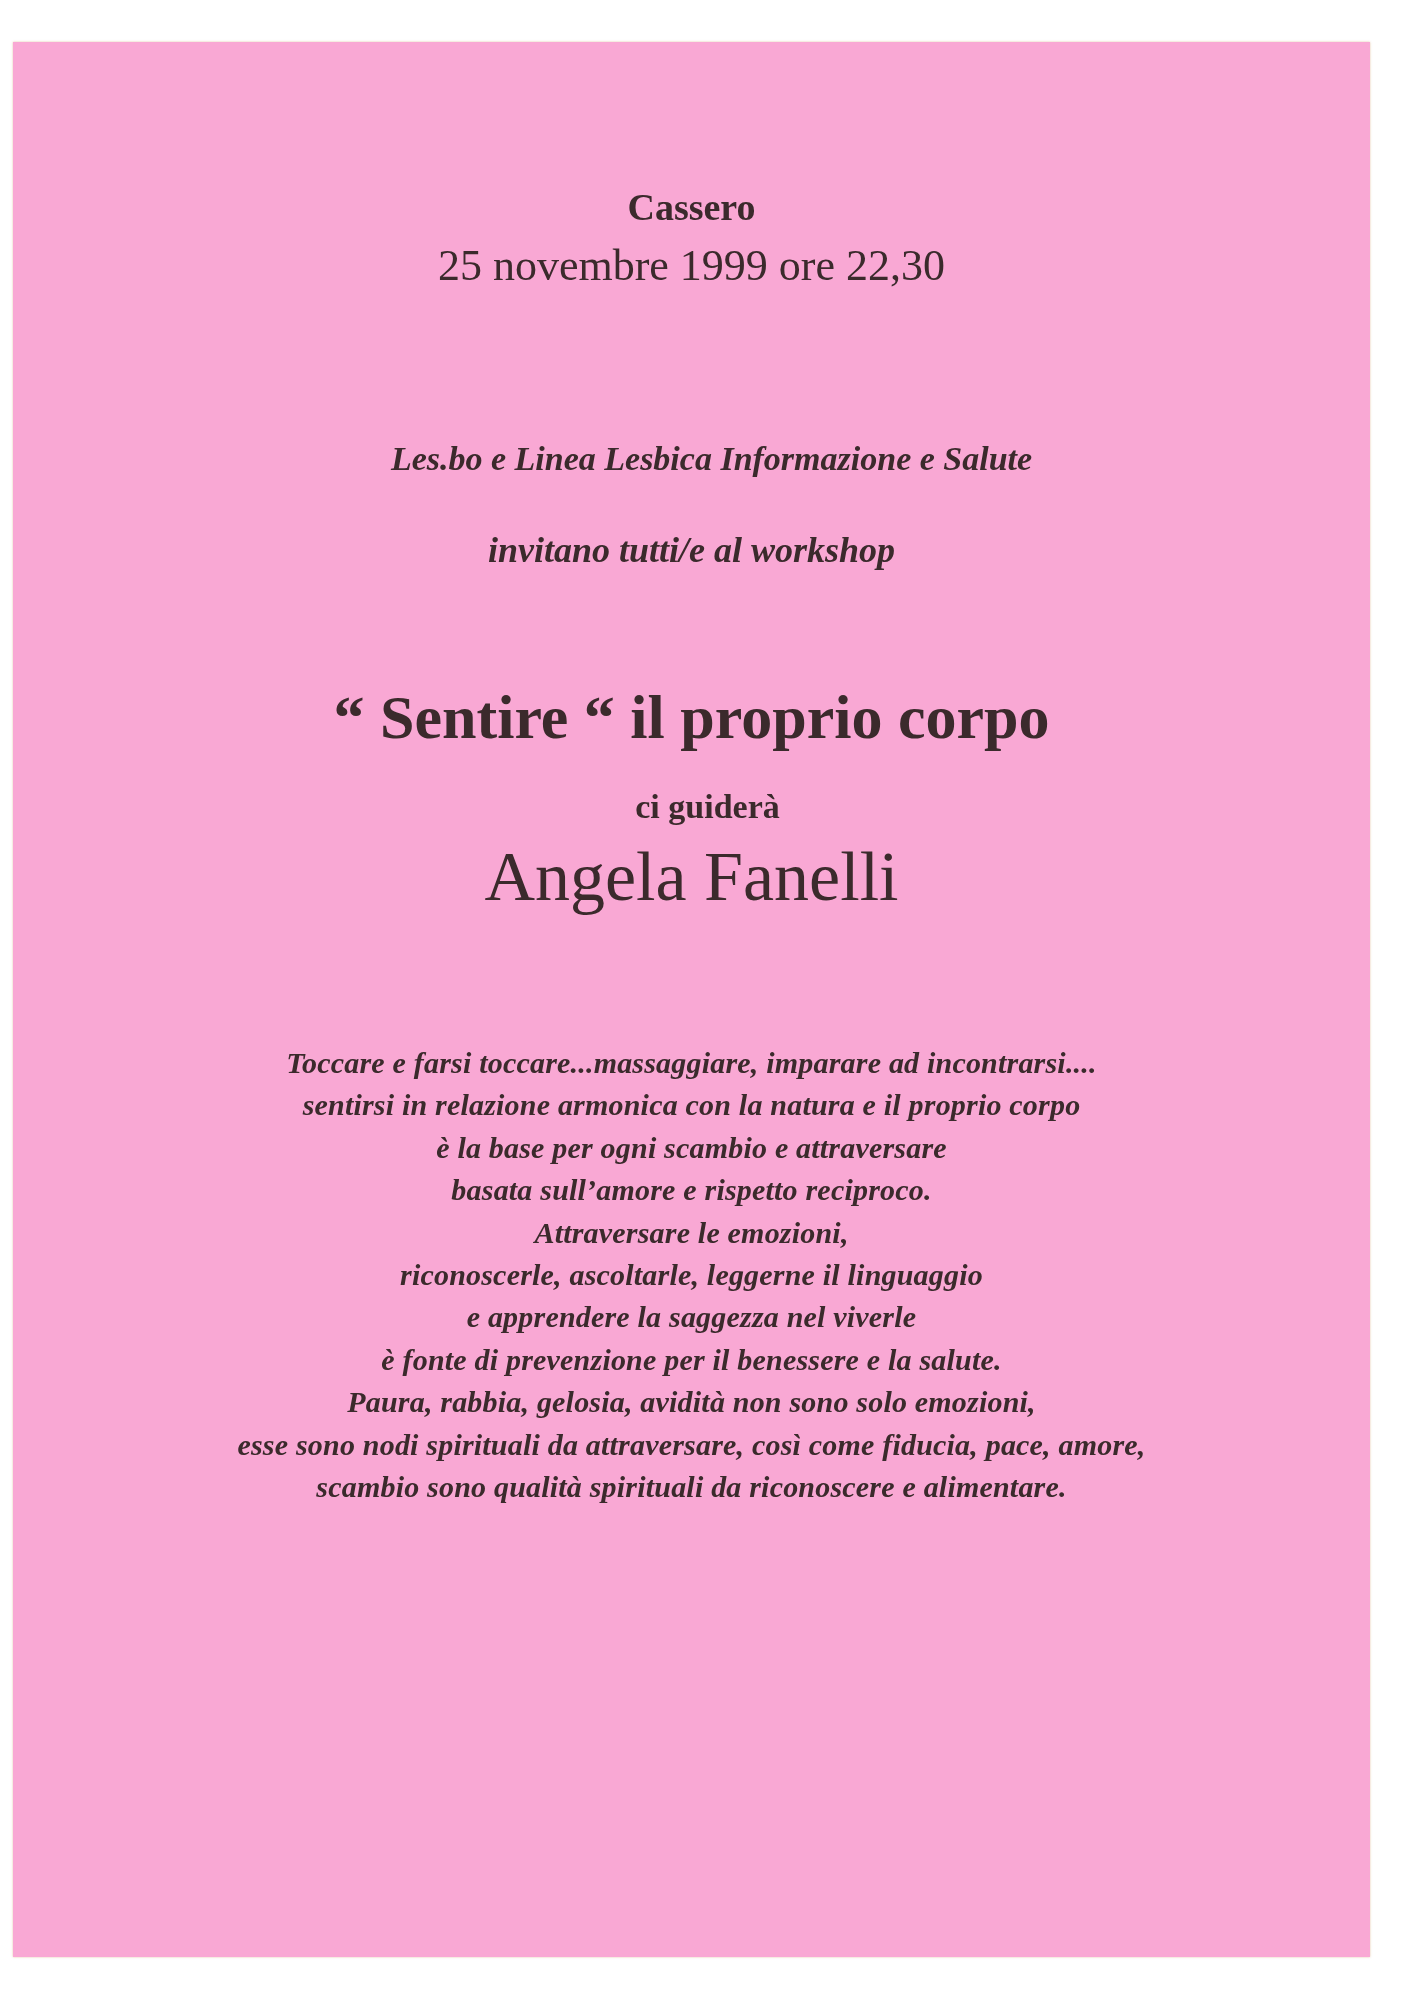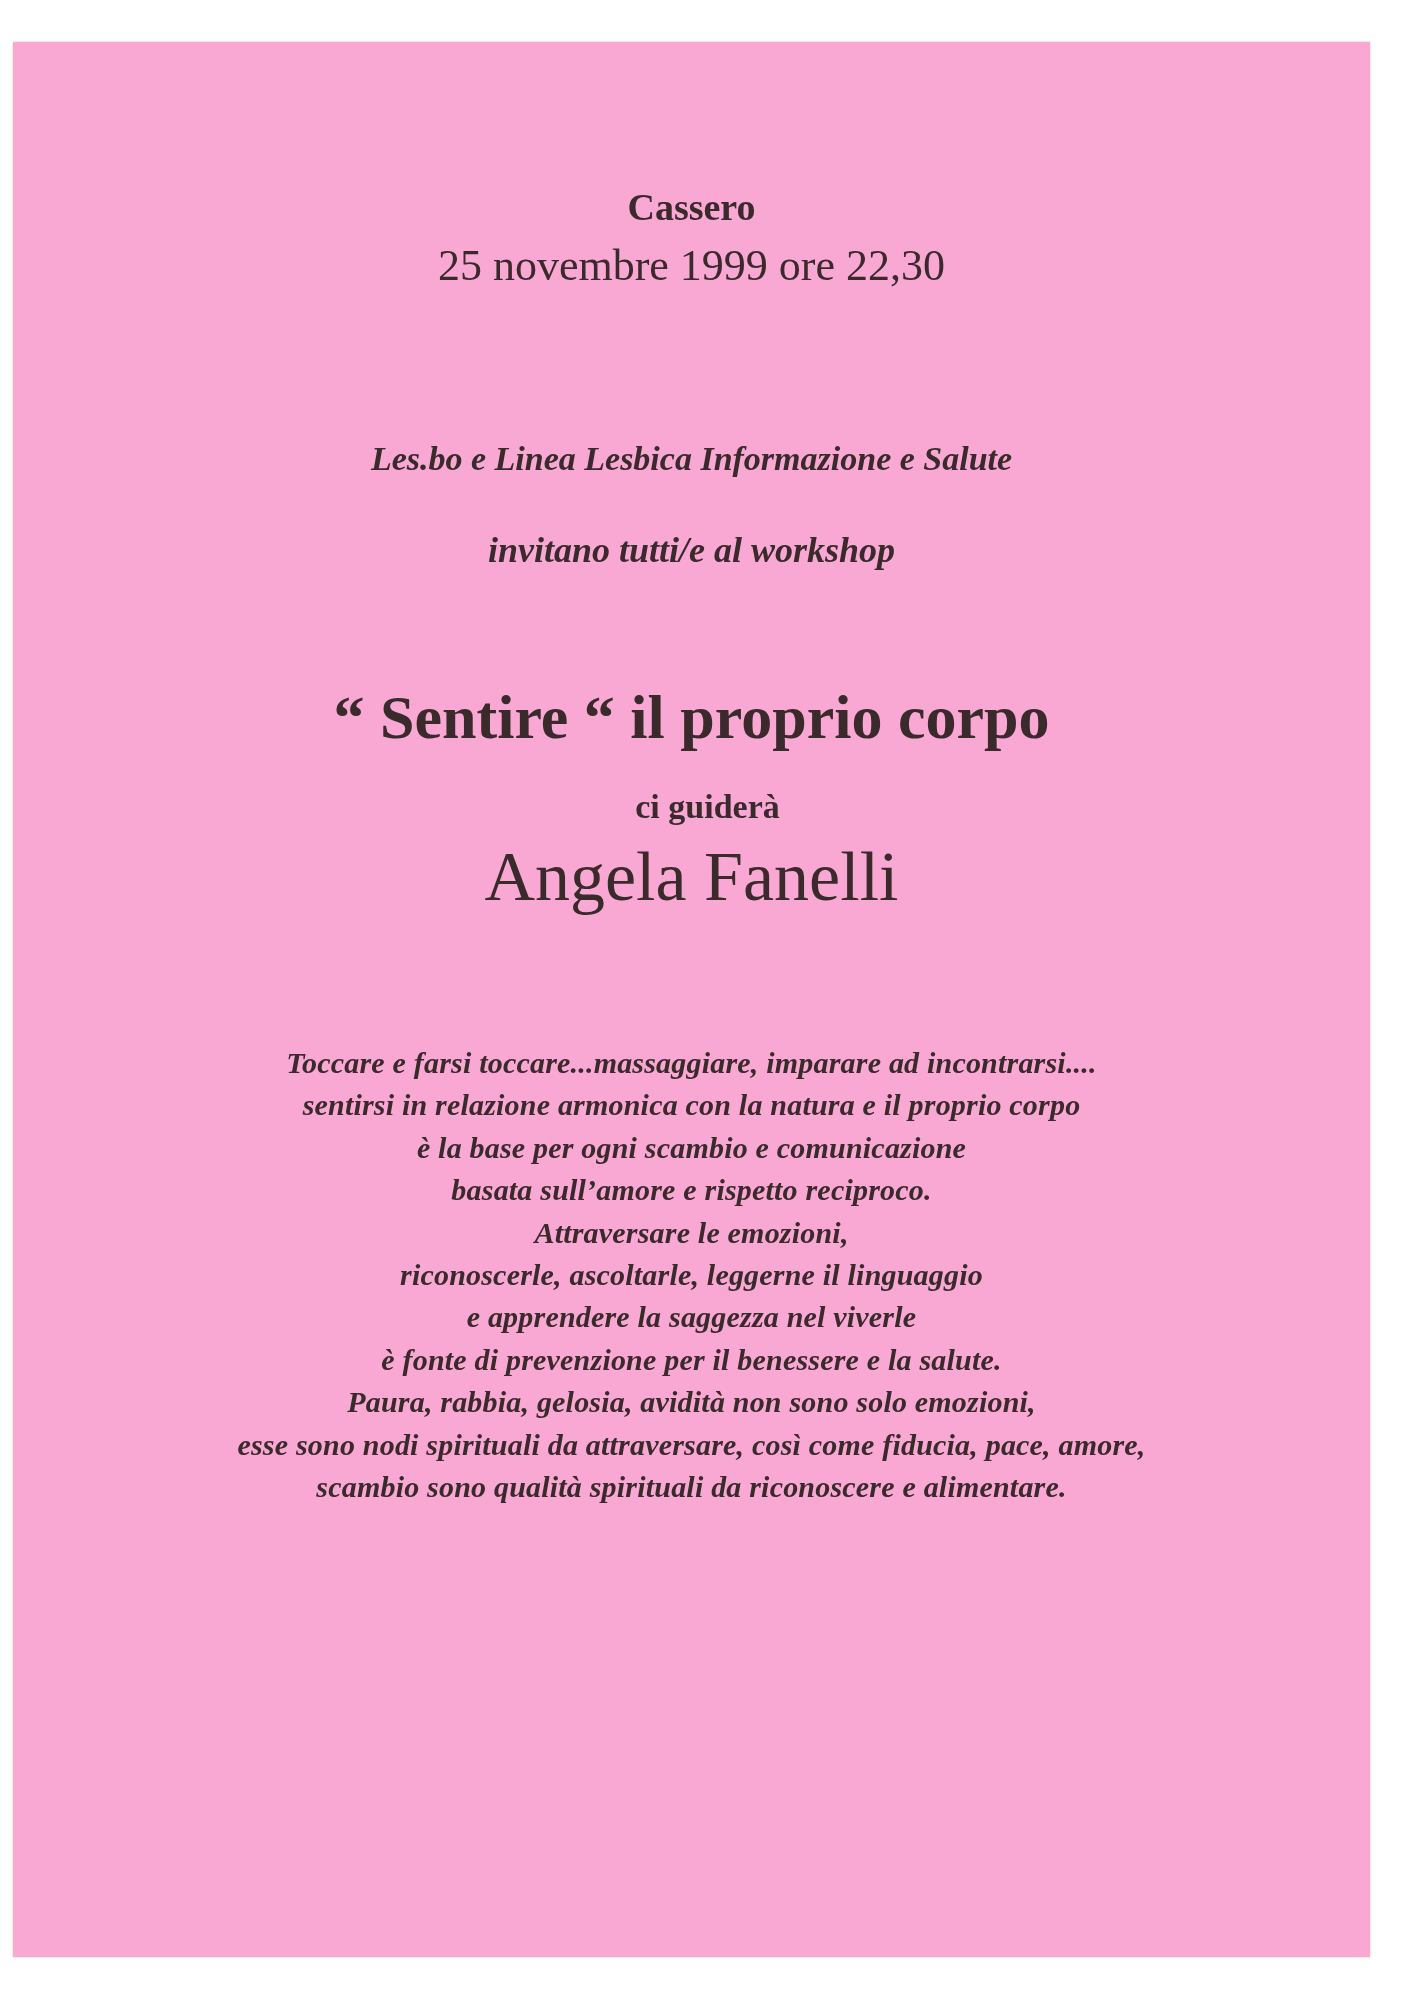--- a/index.html
+++ b/index.html
@@ -28,21 +28,21 @@
       width: 100%;
       text-align: center;
       color: #3b2a2c;
       font-family: "Liberation Serif", "DejaVu Serif", serif;
       white-space: nowrap;
       line-height: 1;
     }
     .venue { top: 146px; font-size: 38px; font-weight: bold; }
     .datetime { top: 202px; font-size: 44px; font-weight: normal; }
     .org { top: 352px; font-size: 36px; font-weight: bold; }
-    .orgsub { top: 400px; font-size: 34px; font-weight: bold; font-style: italic; }
+    .orgsub { top: 400px; font-size: 34px; font-weight: bold; font-style: italic; padding-left: 20px; }
     .invite { top: 490px; font-size: 36px; font-weight: bold; font-style: italic; }
     .title { top: 644px; font-size: 62px; font-weight: bold; }
     .guide-label { top: 748px; font-size: 34px; font-weight: bold; padding-left: 16px; }
     .guide-name { top: 800px; font-size: 70px; font-weight: normal; }
 
     .body-text {
       position: absolute;
       left: 0;
       top: 1000px;
       width: 100%;
@@ -68,21 +68,21 @@
   <div class="line datetime">25 novembre 1999 ore 22,30</div>
   <div class="line orgsub">Les.bo e Linea Lesbica Informazione e Salute</div>
   <div class="line invite">invitano tutti/e al workshop</div>
   <div class="line title">“ Sentire “ il proprio corpo</div>
   <div class="line guide-label">ci guiderà</div>
   <div class="line guide-name">Angela Fanelli</div>
 
   <div class="body-text">
     <span class="bl">Toccare e farsi toccare...massaggiare, imparare ad incontrarsi....</span>
     <span class="bl">sentirsi in relazione armonica con la natura e il proprio corpo</span>
-    <span class="bl">è la base per ogni scambio e comunicazione</span>
+    <span class="bl">è la base per ogni scambio e attraversare</span>
     <span class="bl">basata sull’amore e rispetto reciproco.</span>
     <span class="bl">Attraversare le emozioni,</span>
     <span class="bl">riconoscerle, ascoltarle, leggerne il linguaggio</span>
     <span class="bl">e apprendere la saggezza nel viverle</span>
     <span class="bl">è fonte di prevenzione per il benessere e la salute.</span>
     <span class="bl">Paura, rabbia, gelosia, avidità non sono solo emozioni,</span>
     <span class="bl">esse sono nodi spirituali da attraversare, così come fiducia, pace, amore,</span>
     <span class="bl">scambio sono qualità spirituali da riconoscere e alimentare.</span>
   </div>
 </div>

